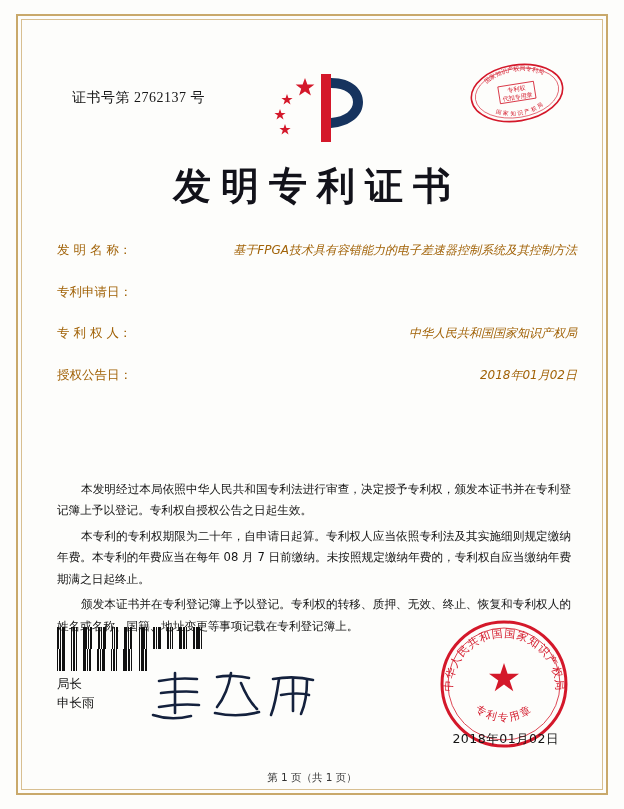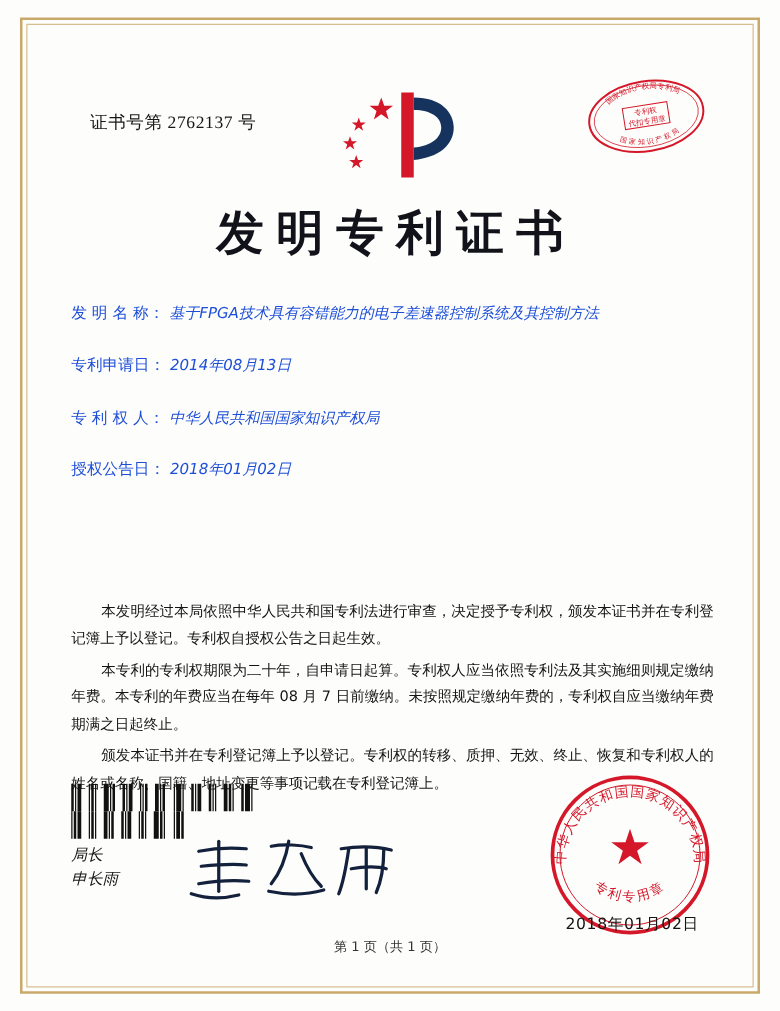--- a/index.html
+++ b/index.html
@@ -96,22 +96,23 @@
     position: absolute;
     left: 36px;
     top: 222px;
     width: 520px;
   }
   .field-row {
     display: flex;
     align-items: baseline;
     margin-bottom: 24px;
     font-size: 12.5px;
-    color: #1d4ed8;
+    color: #a16207;
     line-height: 1.4;
+    text-align: right;
   }
   .field-label {
     flex: 0 0 auto;
     white-space: pre;
     font-size: 12.5px;
   }
   .field-value {
     flex: 1 1 auto;
     padding-left: 4px;
     font-size: 12px;
@@ -151,21 +152,20 @@
   }
 
   
   .sig-block {
     position: absolute;
     left: 36px;
     top: 655px;
     font-size: 12.5px;
     line-height: 1.55;
     color: #141414;
-    font-style: italic;
   }
   .sig-handwriting {
     position: absolute;
     left: 124px;
     top: 648px;
     width: 180px;
     height: 56px;
   }
 
   
@@ -182,21 +182,21 @@
     right: 44px;
     top: 712px;
     font-size: 12.5px;
     color: #141414;
     letter-spacing: 0.5px;
   }
 
   .page-footer {
     position: absolute;
     left: 0; right: 0;
-    top: 732px;
+    top: 752px;
     text-align: center;
     font-size: 10.5px;
     color: #333;
   }
 
   .red { fill: #d4182a; }
 </style>
 </head>
 <body>
 
@@ -242,21 +242,20 @@
 
     <div class="doc-title">发明专利证书</div>
 
     <div class="fields">
       <div class="field-row">
         <span class="field-label">发 明 名 称：</span>
         <span class="field-value">基于FPGA技术具有容错能力的电子差速器控制系统及其控制方法</span>
       </div>
       <div class="field-row">
         <span class="field-label">专利申请日：</span>
-        <span class="field-value">2014年08月13日</span>
       </div>
       <div class="field-row">
         <span class="field-label">专 利 权 人：</span>
         <span class="field-value">中华人民共和国国家知识产权局</span>
       </div>
       <div class="field-row">
         <span class="field-label">授权公告日：</span>
         <span class="field-value">2018年01月02日</span>
       </div>
     </div>

